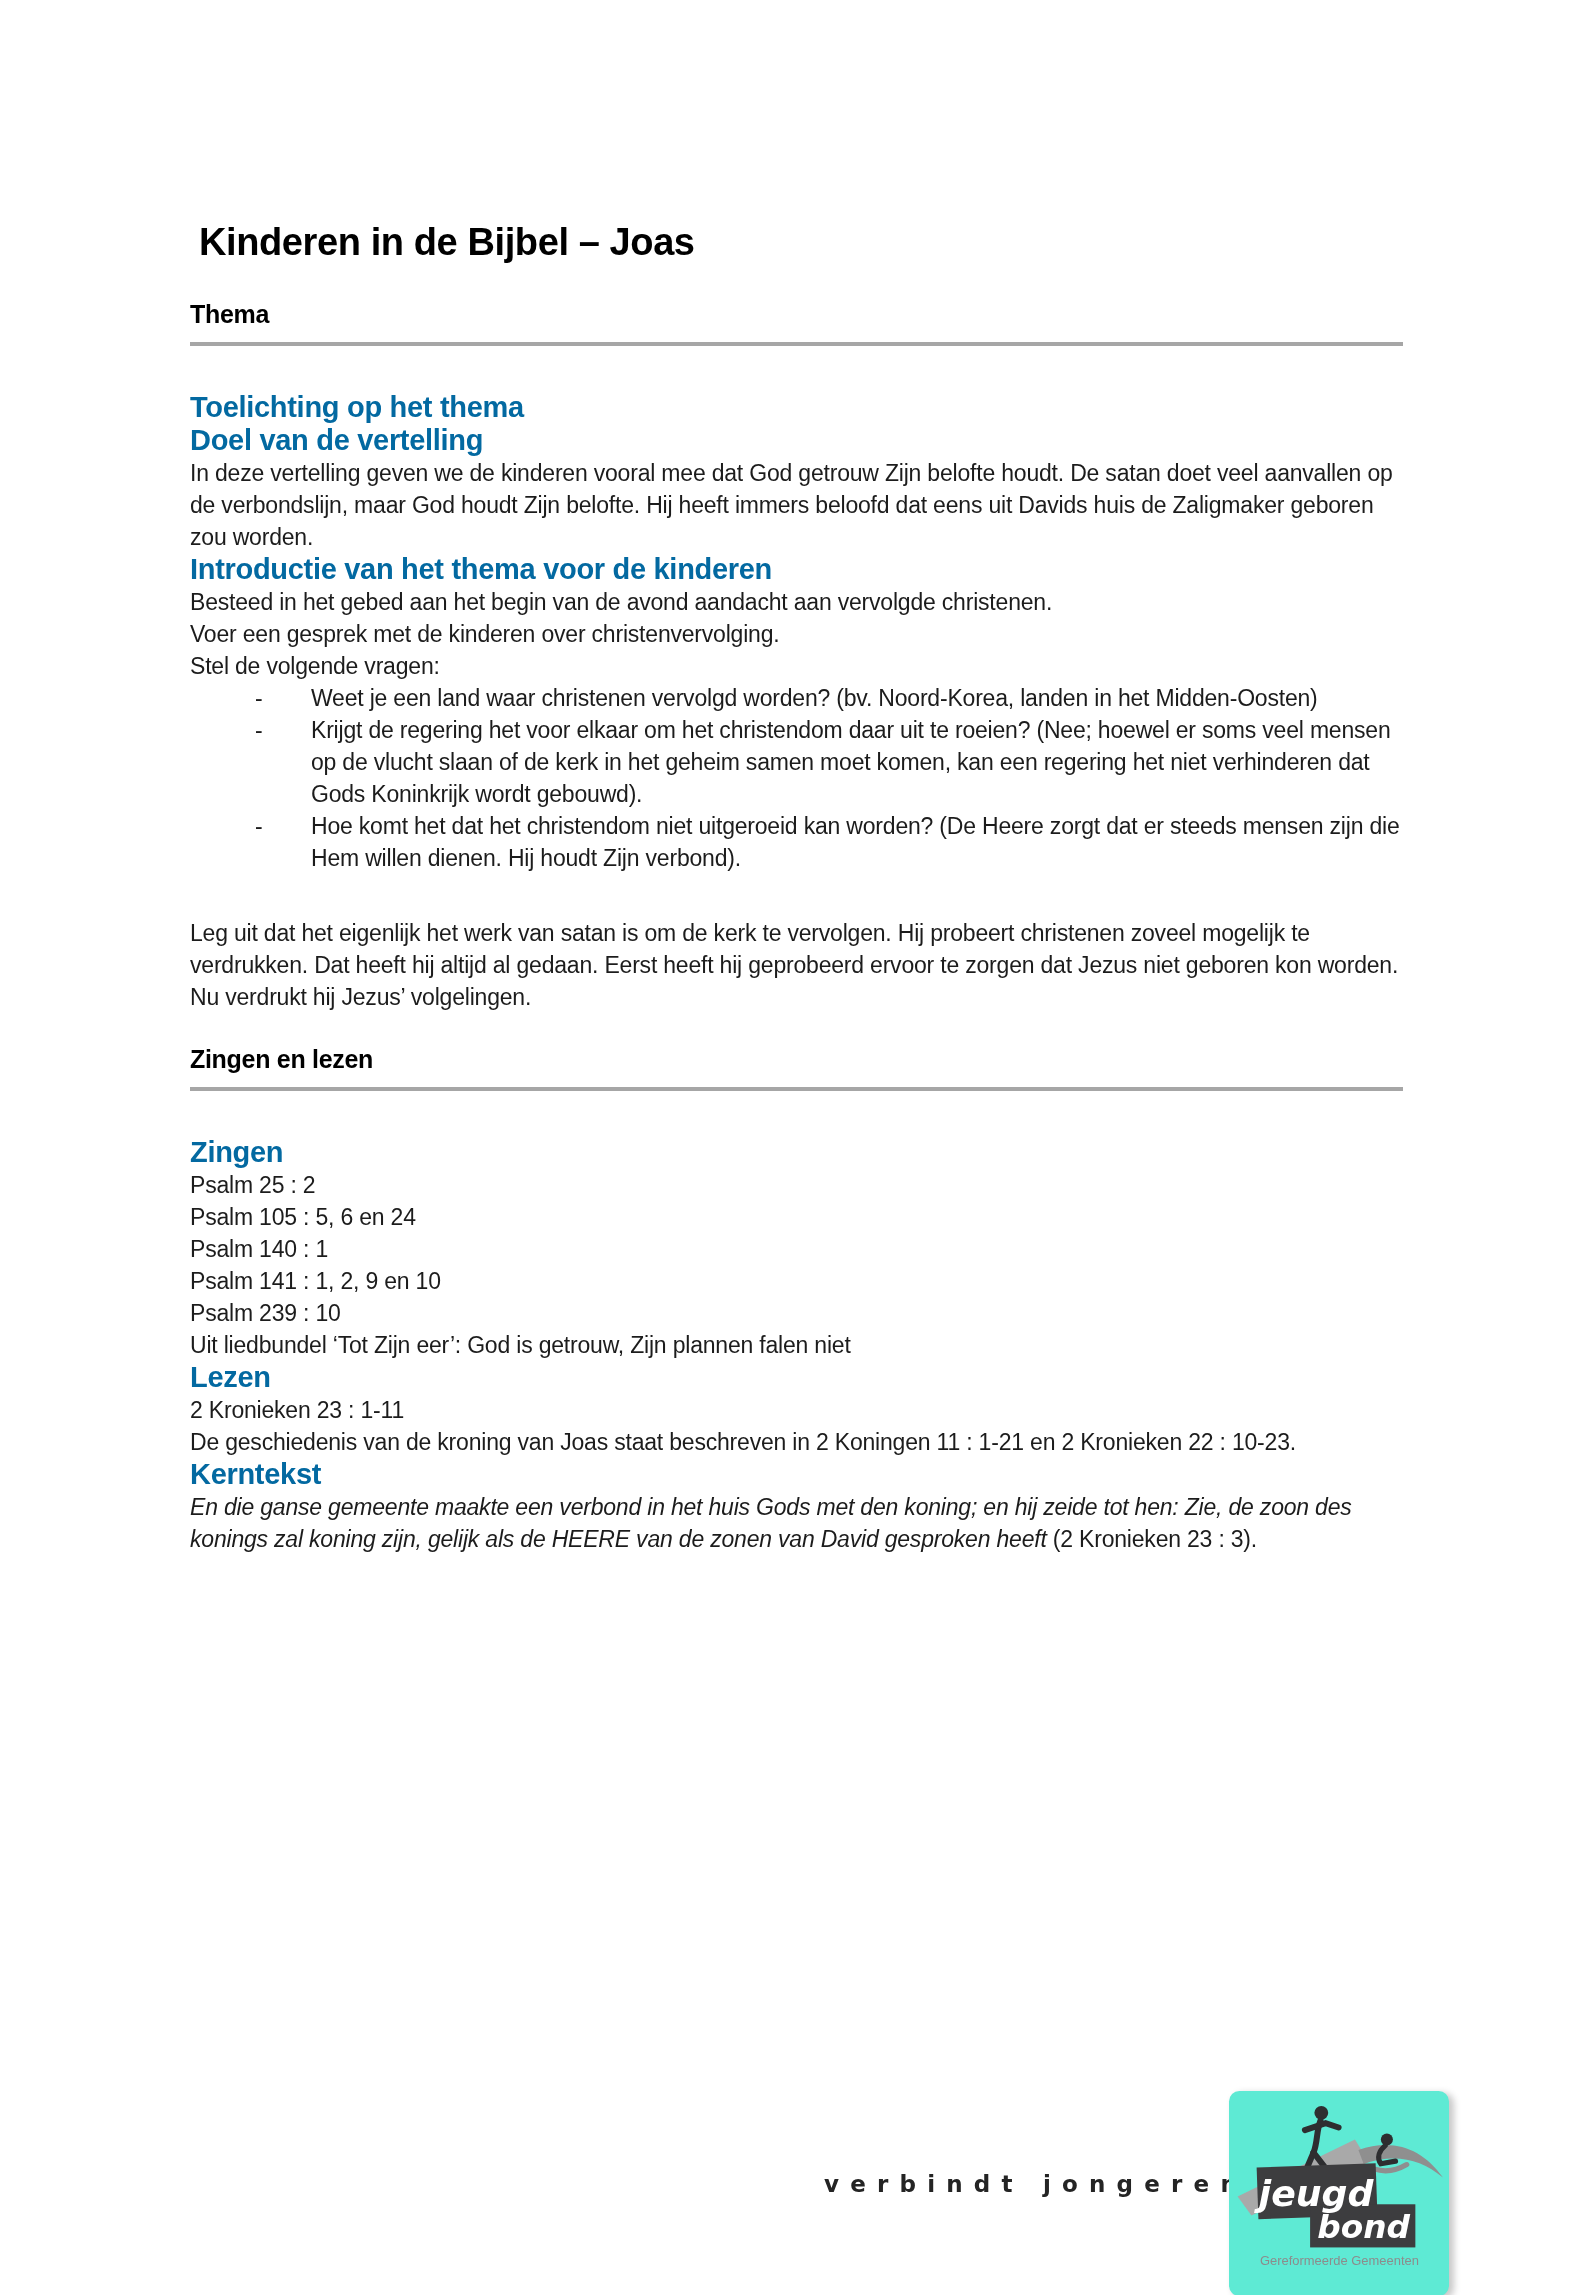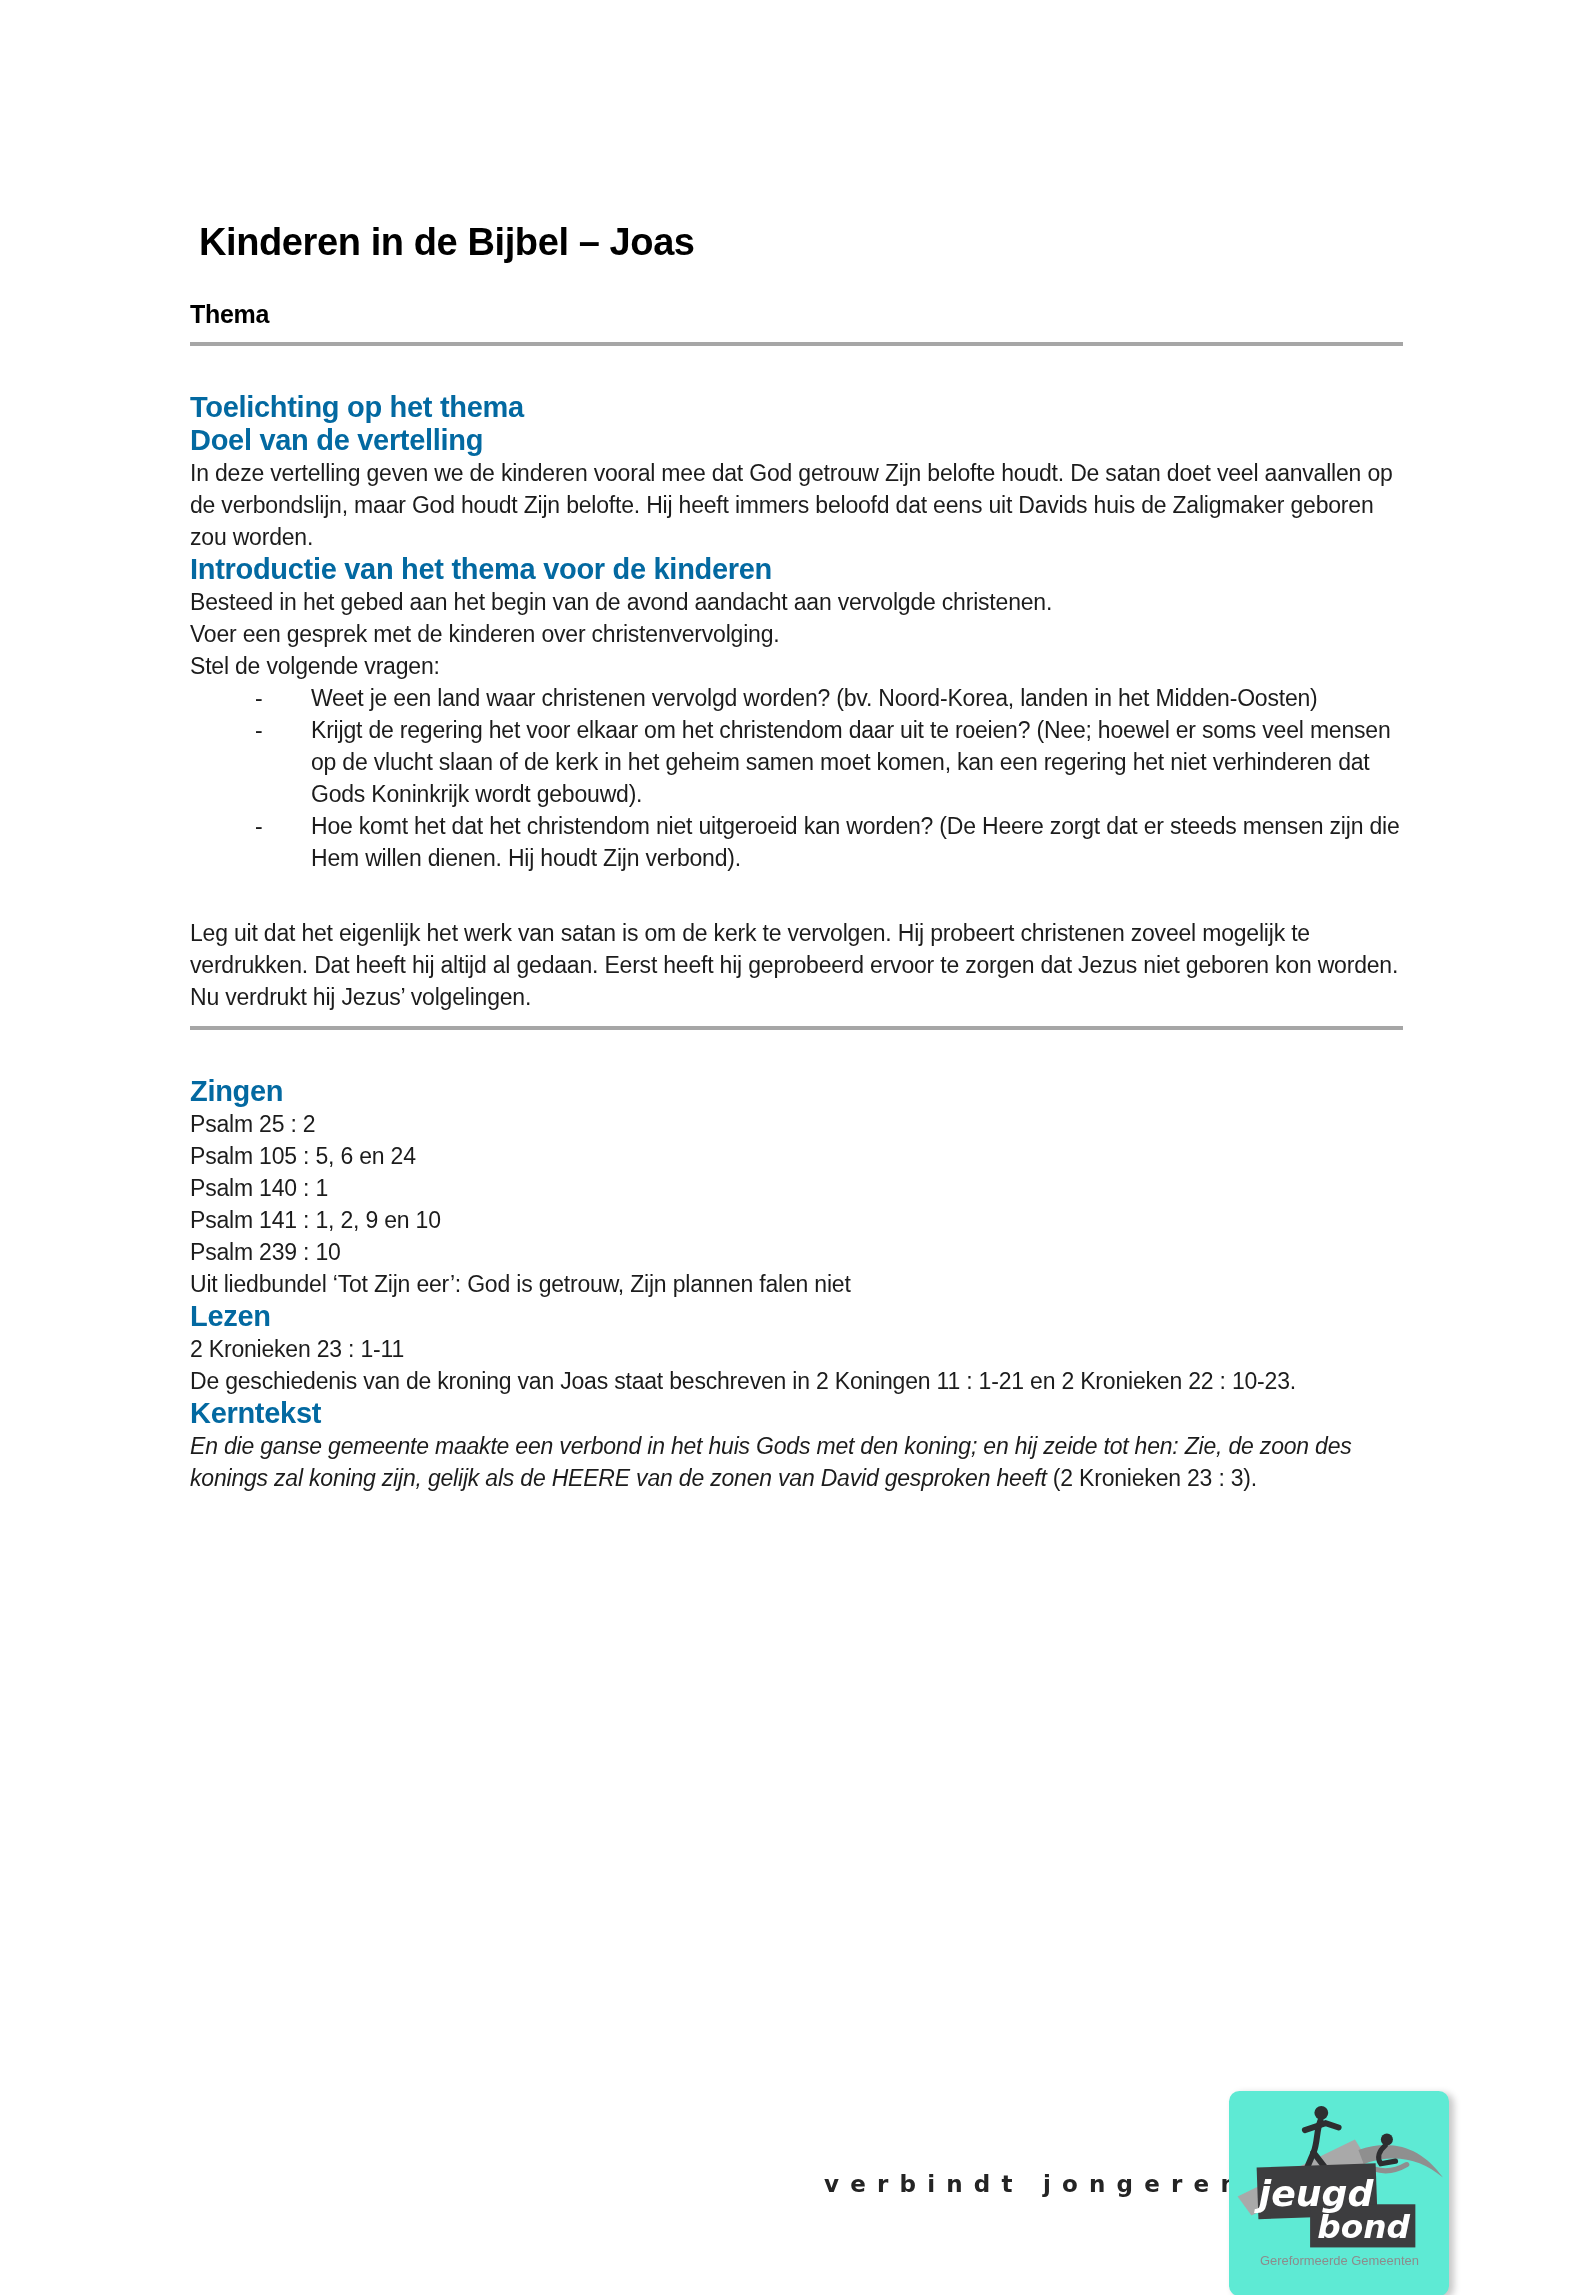--- a/index.html
+++ b/index.html
@@ -76,20 +76,21 @@
         </li>
         <li>
           <span class="marker">-</span>
           <span class="q-text">Hoe komt het dat het christendom niet uitgeroeid kan worden? (De Heere zorgt dat er steeds mensen zijn die Hem willen dienen. Hij houdt Zijn verbond).</span>
         </li>
       </ul>
     </div>
 
     <p class="para" style="margin-top:43px;">Leg uit dat het eigenlijk het werk van satan is om de kerk te vervolgen. Hij probeert christenen zoveel mogelijk te verdrukken. Dat heeft hij altijd al gedaan. Eerst heeft hij geprobeerd ervoor te zorgen dat Jezus niet geboren kon worden. Nu verdrukt hij Jezus’ volgelingen.</p>
 
+    <h2 style="margin-top:32px;">Zingen en lezen</h2>
     <div class="rule"></div>
 
     <div class="block block-first">
       <h3>Zingen</h3>
       <div class="line">Psalm 25 : 2</div>
       <div class="line">Psalm 105 : 5, 6 en 24</div>
       <div class="line">Psalm 140 : 1</div>
       <div class="line">Psalm 141 : 1, 2, 9 en 10</div>
       <div class="line">Psalm 239 : 10</div>
       <div class="line">Uit liedbundel ‘Tot Zijn eer’: God is getrouw, Zijn plannen falen niet</div>

